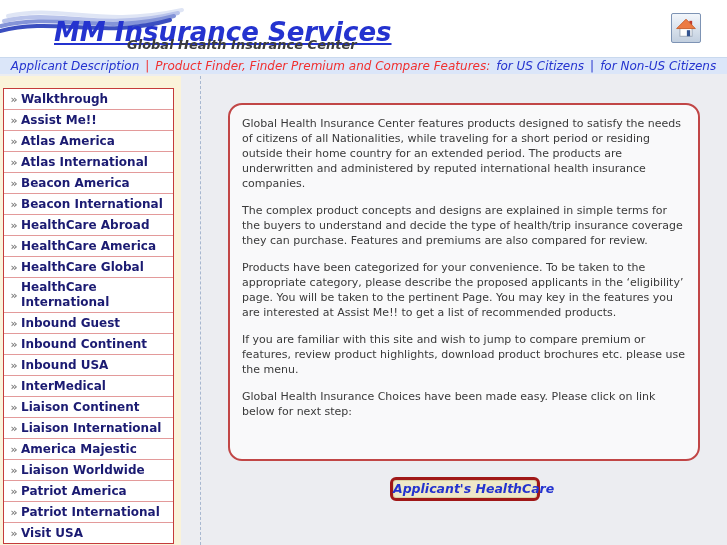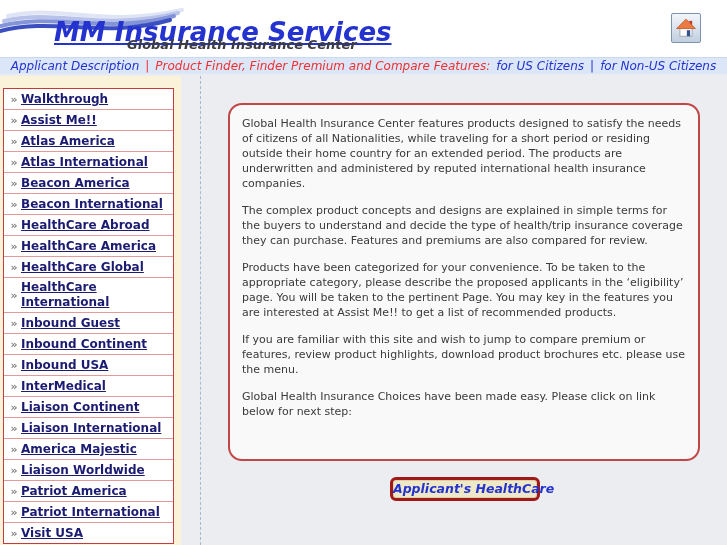--- a/index.html
+++ b/index.html
@@ -41,21 +41,21 @@
     position:absolute;top:88px;left:3px;width:171px;
     background:#ffffff;border:1px solid #c43b3b;box-sizing:border-box;
   }
   .side-row{
     display:flex;align-items:center;
     border-bottom:1px solid #e39a9a;
     padding:2px 1px 2px 3px;min-height:16px;cursor:pointer;background:#fff;
   }
   .side-row:last-child{border-bottom:none;}
   .arrow{width:14px;flex:none;text-align:center;color:#808080;font-size:11px;font-weight:bold;line-height:11px;}
-  .side-label{font-weight:bold;font-size:12px;line-height:15px;color:#1b1b72;text-decoration:underline;}
+  .side-label{font-weight:bold;font-size:12px;line-height:15px;color:#1b1b72;}
   
   .divider{position:absolute;top:76px;left:200px;height:469px;width:0;border-left:1px dashed #a8b8d0;}
   
   .content-box{
     position:absolute;top:103px;left:228px;width:472px;height:358px;box-sizing:border-box;
     background:#f9f9fa;border:2px solid #c14646;border-radius:14px;
     padding:11px 11px 0 12px;overflow:hidden;
   }
   .para{margin:0 0 12px 0;font-size:11px;line-height:15px;color:#3a3a3a;}
   .desc-btn{

